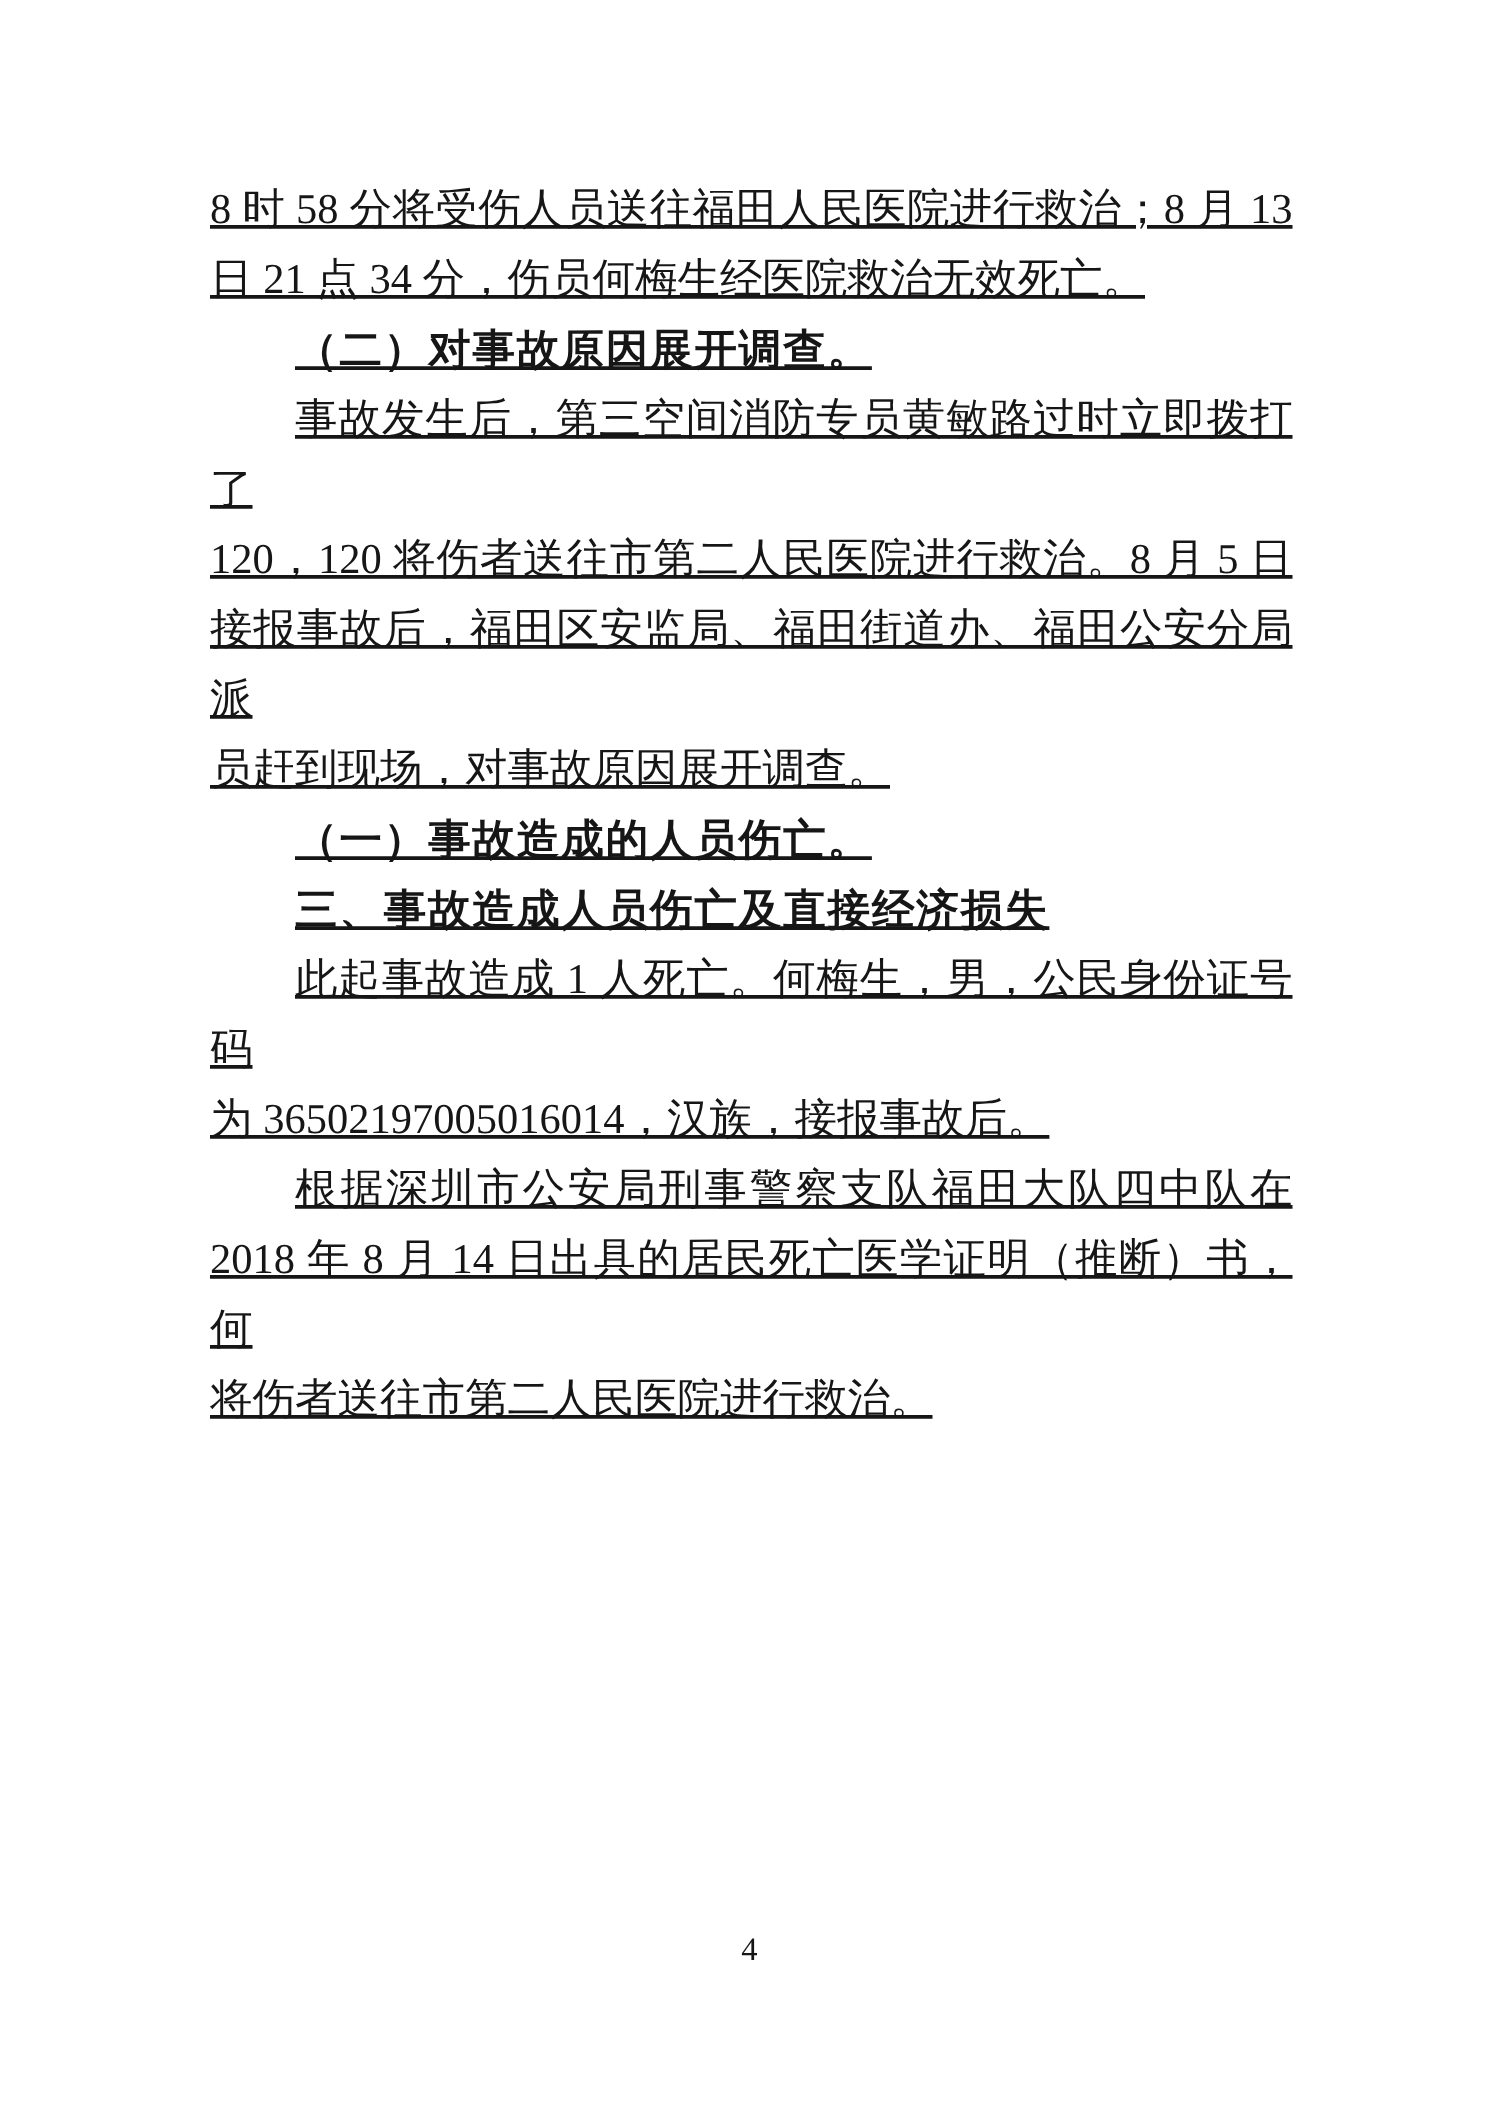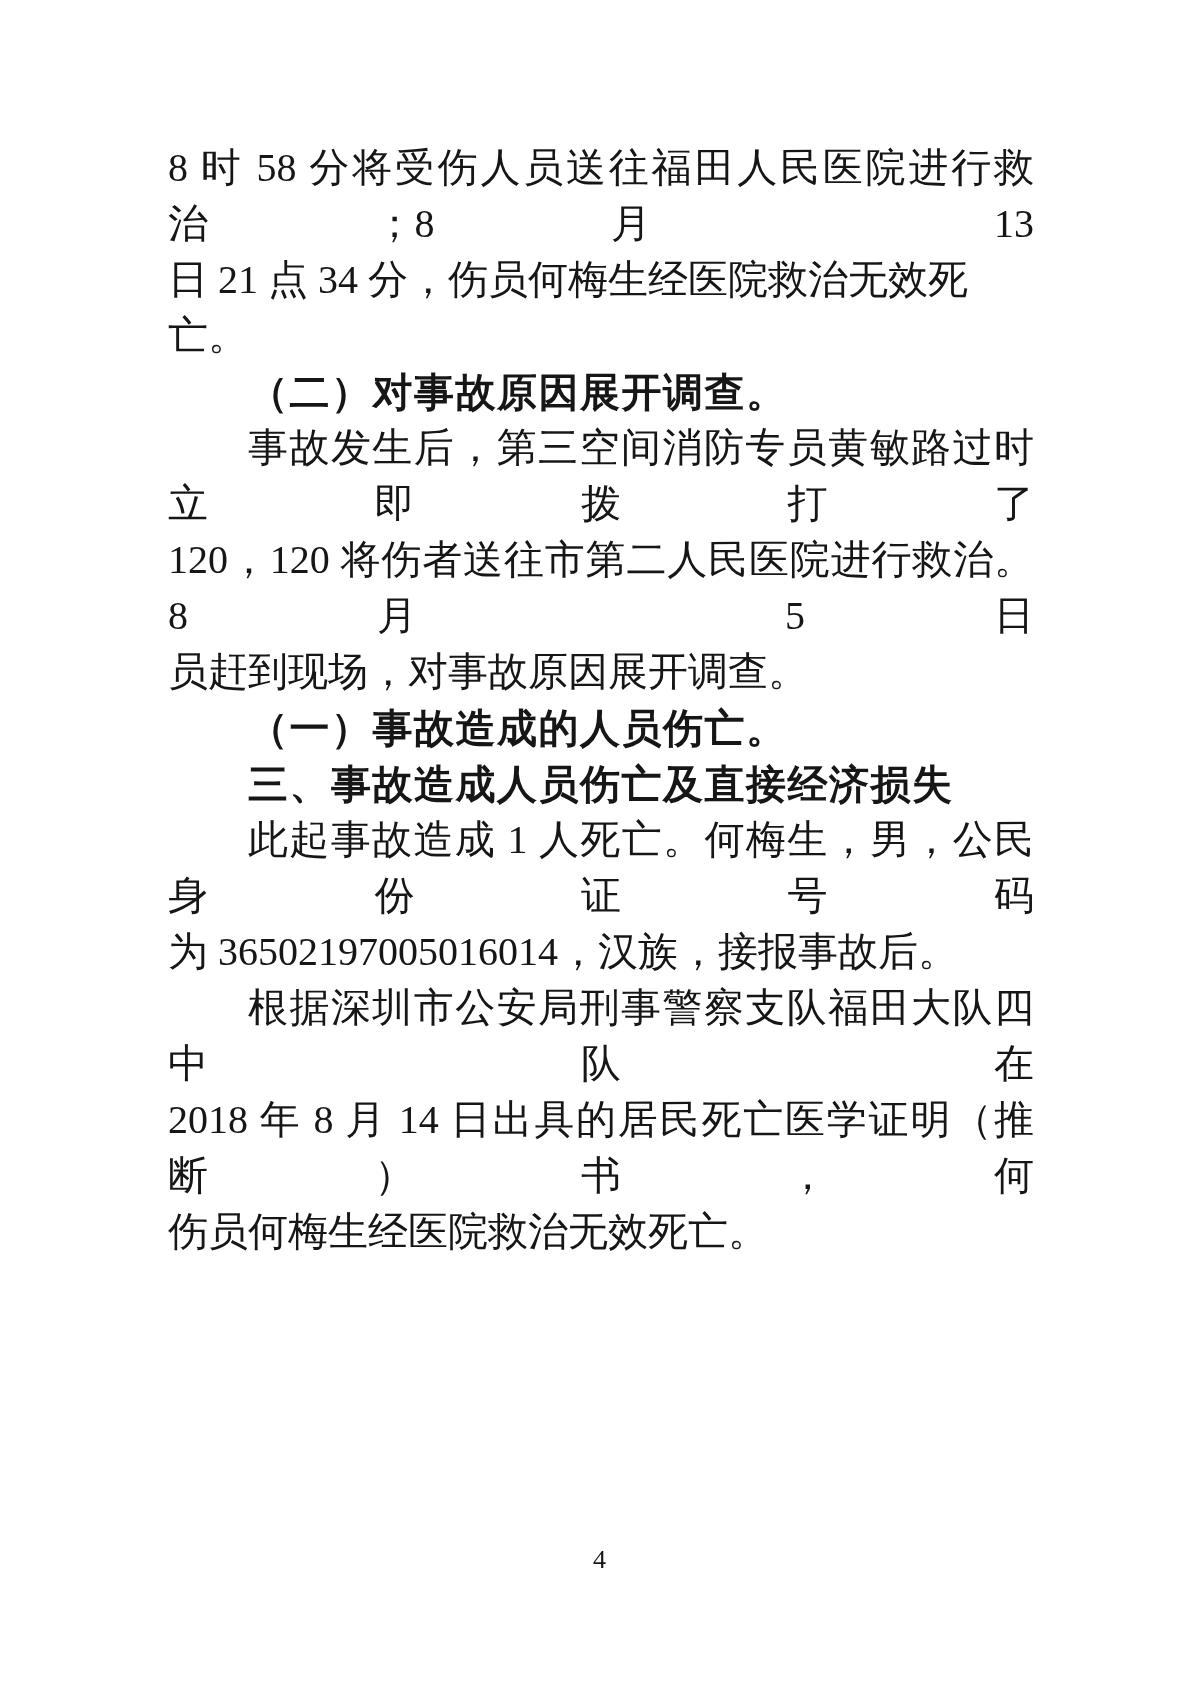--- a/index.html
+++ b/index.html
@@ -12,23 +12,24 @@
     font-family: "Liberation Serif", "DejaVu Serif", serif;
     color: #161616;
   }
   .content {
     position: absolute;
     top: 140px;
     left: 168px;
     width: 866px;
   }
   .line, .heading {
-    font-size: 40px;
+    font-size: 34px;
     line-height: 56px;
     white-space: normal;
+    text-decoration: underline;
   }
   .line {
     text-align: left;
   }
   .line.full {
     text-align: justify;
     text-align-last: justify;
   }
   .indent { text-indent: 2em; }
   .heading {
@@ -57,34 +58,35 @@
     <div class="para">
       <div class="line full">8 时 58 分将受伤人员送往福田人民医院进行救治；8 月 13</div>
       <div class="line">日 21 点 34 分，伤员何梅生经医院救治无效死亡。</div>
     </div>
 
     <div class="heading indent">（二）对事故原因展开调查。</div>
 
     <div class="para">
       <div class="line full indent">事故发生后，第三空间消防专员黄敏路过时立即拨打了</div>
       <div class="line full">120，120 将伤者送往市第二人民医院进行救治。8 月 5 日</div>
+      <div class="line full">接报事故后，福田区安监局、福田街道办、福田公安分局派</div>
       <div class="line">员赶到现场，对事故原因展开调查。</div>
     </div>
 
     <div class="heading indent">（一）事故造成的人员伤亡。</div>
 
     <div class="heading indent">三、事故造成人员伤亡及直接经济损失</div>
 
     <div class="para">
       <div class="line full indent">此起事故造成 1 人死亡。何梅生，男，公民身份证号码</div>
       <div class="line">为 36502197005016014，汉族，接报事故后。</div>
     </div>
 
     <div class="para">
       <div class="line full indent">根据深圳市公安局刑事警察支队福田大队四中队在</div>
       <div class="line full">2018 年 8 月 14 日出具的居民死亡医学证明（推断）书，何</div>
-      <div class="line">伤员何梅生经医院救治无效死亡。</div>
+      <div class="line">将伤者送往市第二人民医院进行救治。</div>
     </div>
 
   </div>
 
   <div class="page-number">4</div>
 </div>
 
 </body></html>

